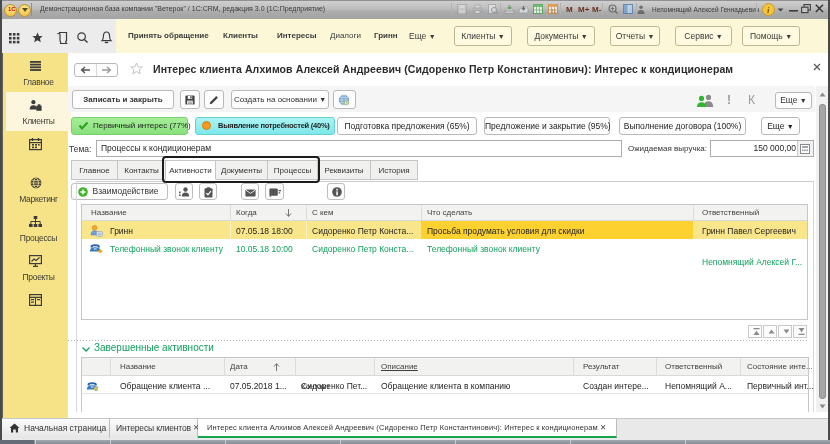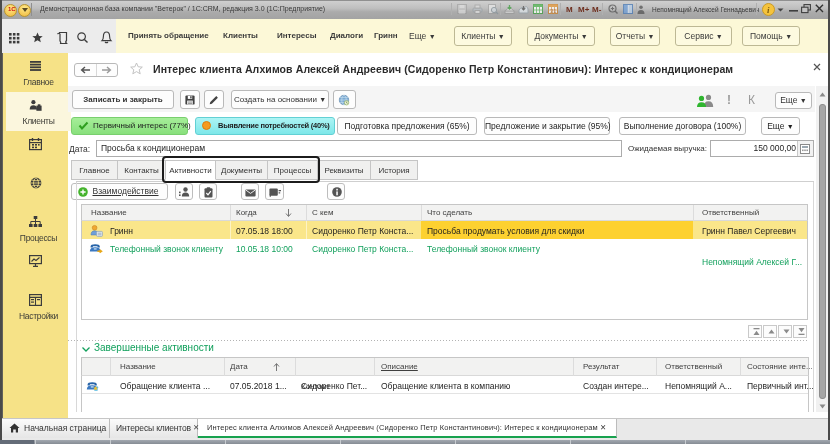--- a/index.html
+++ b/index.html
@@ -210,41 +210,44 @@
     </svg>
 
   <svg style="left:101px;top:31px;" width="11" height="13">
       <path d="M5.5 1 Q8.6 1 8.6 5.5 Q8.6 8.2 10 9.6 H1 Q2.4 8.2 2.4 5.5 Q2.4 1 5.5 1 Z" fill="none" stroke="#3c3c3c" stroke-width="1.15"></path>
       <path d="M4 11 Q5.5 12.4 7 11" stroke="#3c3c3c" stroke-width="1.15" fill="none"></path>
     </svg>
 </div>
 <div class="mtxt" style="left:128px;top:31px;font-weight:bold;font-size:8px;">Принять обращение</div>
 <div class="mtxt" style="left:223px;top:31px;font-weight:bold;font-size:8px;">Клиенты</div>
 <div class="mtxt" style="left:277px;top:31px;font-weight:bold;font-size:8px;">Интересы</div>
-<div class="mtxt" style="left:330px;top:31px;font-weight:bold;font-size:8px;">Диалоги</div>
+<div class="mtxt" style="left:330px;top:31px;font-weight:normal;font-size:8px;">Диалоги</div>
 <div class="mtxt" style="left:374px;top:31px;font-weight:bold;font-size:8px;">Гринн</div>
 <div class="mtxt" style="left:409px;top:31px;">Еще <span style="font-size:7px;">▼</span></div>
 <div class="mbtn" style="left:454px;width:58px;">Клиенты <span style="font-size:7px;">▼</span></div>
 <div class="mbtn" style="left:527px;width:68px;">Документы <span style="font-size:7px;">▼</span></div>
 <div class="mbtn" style="left:610px;width:50px;">Отчеты <span style="font-size:7px;">▼</span></div>
 <div class="mbtn" style="left:675px;width:57px;">Сервис <span style="font-size:7px;">▼</span></div>
 <div class="mbtn" style="left:742px;width:58px;">Помощь <span style="font-size:7px;">▼</span></div>
 
 <div class="abs" id="sidebar">
   <div class="sitem" style="top:0px;">
       <div class="lb">Главное</div>
     </div>
   <div class="sitem active" style="top:39px;">
       <div class="lb">Клиенты</div>
     </div>
+  <div class="sitem" style="top:117px;">
+      <div class="lb">Маркетинг</div>
+    </div>
   <div class="sitem" style="top:156px;">
       <div class="lb">Процессы</div>
     </div>
-  <div class="sitem" style="top:234px;">
-      <div class="lb">Настройки</div>
+  <div class="sitem" style="top:195px;">
+      <div class="lb">Проекты</div>
     </div>
 </div>
 <div id="side-icons">
 
   <svg style="left:30px;top:61px;" width="11" height="10">
       <g fill="#3c3c3c">
         <rect y="0" width="11" height="1.8"></rect>
         <rect y="2.7" width="11" height="1.8"></rect>
         <rect y="5.4" width="11" height="1.8"></rect>
         <rect y="8.1" width="11" height="1.8"></rect>
@@ -358,43 +361,43 @@
 <svg style="left:78px;top:121px;" width="11" height="9">
     <path d="M1.5 4.5 L4 7.5 L9.5 1.5" stroke="#2e9e1e" stroke-width="2" fill="none"></path>
   </svg>
 <div class="stage" style="left:195px;width:140px;background:linear-gradient(#adf4f4,#7de7e9);border:1px solid #62d0d4;font-weight:bold;font-size:7.5px;letter-spacing:-0.25px;padding-left:22px;text-align:left;">Выявление потребностей (40%)</div>
 <div class="abs" style="left:202px;top:121px;width:9px;height:9px;border-radius:50%;background:#f59a1e;border:0.5px solid #d97e10;"></div>
 <div class="stage" style="left:337px;width:140px;background:#fdfdfd;border:1px solid #b9b9b9;">Подготовка предложения (65%)</div>
 <div class="stage" style="left:484px;width:126px;background:#fdfdfd;border:1px solid #b9b9b9;">Предложение и закрытие (95%)</div>
 <div class="stage" style="left:619px;width:127px;background:#fdfdfd;border:1px solid #b9b9b9;">Выполнение договора (100%)</div>
 <div class="stage" style="left:761px;width:39px;background:#fdfdfd;border:1px solid #b9b9b9;">Еще <span style="font-size:7px;">▼</span></div>
 
-<div class="lbl" style="left:69px;top:144px;font-size:8.5px;color:#333;">Дата:</div>
-<div class="finput" style="left:96px;width:526px;line-height:15px;padding-left:4px;">Просьба к кондиционерам</div>
+<div class="lbl" style="left:69px;top:144px;font-size:8.5px;color:#333;">Тема:</div>
+<div class="finput" style="left:96px;width:526px;line-height:15px;padding-left:4px;">Процессы к кондиционерам</div>
 <div class="lbl" style="left:628px;top:144px;font-size:8px;color:#333;">Ожидаемая выручка:</div>
 <div class="finput" style="left:710px;width:104px;line-height:15px;text-align:right;padding-right:17px;">150 000,00</div>
 <div class="abs" style="left:797px;top:141px;width:16px;height:15px;background:#f2f2f2;border-left:1px solid #c9c9c9;"></div>
 <svg style="left:800px;top:144px;" width="10" height="10">
     <rect x="0.5" y="0.5" width="9" height="9" fill="#fff" stroke="#8a8a8a"></rect>
     <rect x="2" y="2" width="6" height="2" fill="#9aa7b0"></rect>
     <rect x="2" y="5.5" width="1.6" height="1.6" fill="#9a9a9a"></rect>
     <rect x="4.2" y="5.5" width="1.6" height="1.6" fill="#9a9a9a"></rect>
     <rect x="6.4" y="5.5" width="1.6" height="1.6" fill="#9a9a9a"></rect>
   </svg>
 
 <div class="tab" style="left:71px;width:47px;">Главное</div>
 <div class="tab" style="left:117px;width:49px;">Контакты</div>
 <div class="tab active" style="left:165px;width:51px;">Активности</div>
 <div class="tab" style="left:215px;width:53px;">Документы</div>
 <div class="tab" style="left:267px;width:51px;">Процессы</div>
 <div class="tab" style="left:317px;width:54px;">Реквизиты</div>
 <div class="tab" style="left:370px;width:48px;">История</div>
 <div class="abs" id="annotbox"></div>
 
-<div class="tbtn" style="left:71px;width:97px;font-size:8.5px;color:#333;text-align:center;line-height:15px;padding-left:12px;text-decoration:underline;">Взаимодействие</div>
+<div class="tbtn" style="left:71px;width:97px;font-size:8.5px;color:#333;text-align:center;line-height:15px;padding-left:12px;">Взаимодействие</div>
 <svg style="left:78px;top:187px;" width="10" height="10">
     <circle cx="5" cy="5" r="4.8" fill="#44b32c"></circle>
     <path d="M5 2.4 V7.6 M2.4 5 H7.6" stroke="#fff" stroke-width="1.4"></path>
   </svg>
 <div class="tbtn" style="left:175px;width:18px;"></div>
 <div class="tbtn" style="left:199px;width:18px;"></div>
 <div class="tbtn" style="left:241px;width:18px;"></div>
 <div class="tbtn" style="left:265px;width:19px;"></div>
 <div class="tbtn" style="left:327px;width:18px;"></div>
 <div id="tool-icons">

